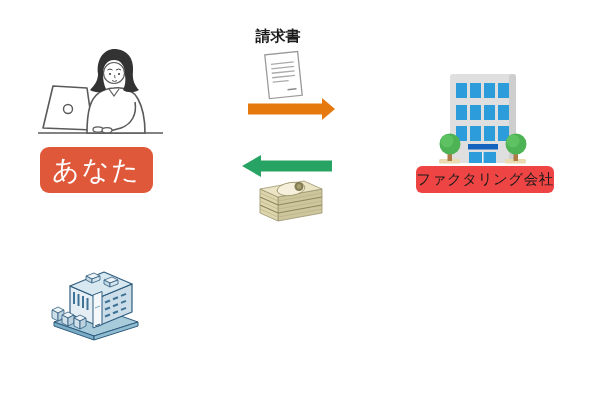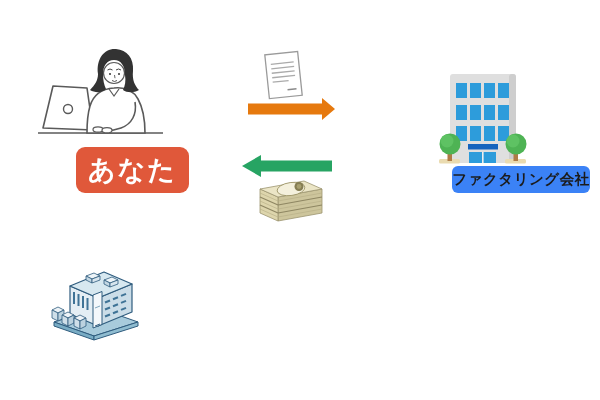--- a/index.html
+++ b/index.html
@@ -3,21 +3,21 @@
 <meta charset="utf-8">
 <style>
   html,body{margin:0;padding:0;background:#fff;}
   .canvas{
     position:relative;width:600px;height:400px;background:#ffffff;
     font-family:"Liberation Sans","DejaVu Sans",sans-serif;overflow:hidden;
   }
   .abs{position:absolute;}
   .pill{
     display:flex;align-items:center;justify-content:center;
-    font-weight:bold;box-sizing:border-box;white-space:nowrap;margin-left:36px;
+    font-weight:normal;box-sizing:border-box;white-space:nowrap;
   }
   .you-pill{left:40px;top:147px;width:113px;height:46px;border-radius:9px;font-size:27px;letter-spacing:2px;}
   .client-pill{left:52px;top:344px;width:91px;height:38px;border-radius:8px;font-size:23px;letter-spacing:1px;}
   .factoring-pill{left:416px;top:166px;width:138px;height:27px;border-radius:6px;font-size:14.5px;letter-spacing:0.5px;}
   .invoice-caption{left:247px;top:27px;width:62px;text-align:center;font-size:15px;font-weight:bold;color:#1b1b1b;}
   .illo{display:block;}
   svg{overflow:visible;}
 </style>
 </head>
 <body>
@@ -48,20 +48,21 @@
     <path d="M 72.5,28 q 2.5,-2 5,0" fill="none" stroke="#444444" stroke-width="1"></path>
     <path d="M 81,28 q 2.5,-2 5,0" fill="none" stroke="#444444" stroke-width="1"></path>
     <circle cx="75" cy="32" r="1" fill="#333333"></circle>
     <circle cx="84" cy="32" r="1" fill="#333333"></circle>
     <path d="M 79.5,33 l 0.5,3.2" fill="none" stroke="#555555" stroke-width="0.9"></path>
     <path d="M 77,38.5 q 2.5,2 5,0" fill="none" stroke="#555555" stroke-width="1"></path>
   </svg>
 
   <div class="abs pill you-pill" style="background-color: rgb(224, 88, 58); color: rgb(255, 255, 255);">あなた</div>
 
+  <div class="abs invoice-caption">請求書</div>
 
   <svg class="abs illo" style="left:260px;top:50px" width="48" height="50" viewBox="0 0 48 50">
     <g transform="rotate(-6 24 25)">
       <rect x="7" y="3" width="33" height="44" fill="#ffffff" stroke="#9a9a9a" stroke-width="1.3"></rect>
       <line x1="12" y1="13" x2="35" y2="13" stroke="#aaaaaa" stroke-width="1.3"></line>
       <line x1="12" y1="17.5" x2="35" y2="17.5" stroke="#aaaaaa" stroke-width="1.3"></line>
       <line x1="12" y1="22" x2="35" y2="22" stroke="#aaaaaa" stroke-width="1.3"></line>
       <line x1="12" y1="26.5" x2="35" y2="26.5" stroke="#aaaaaa" stroke-width="1.3"></line>
       <line x1="12" y1="31" x2="28" y2="31" stroke="#aaaaaa" stroke-width="1.3"></line>
       <line x1="26" y1="40" x2="35" y2="40" stroke="#8a8a8a" stroke-width="1.4"></line>
@@ -130,21 +131,21 @@
       <circle cx="11" cy="73" r="6.5" fill="#5ec263"></circle>
     </g>
     <g>
       <rect x="69" y="91" width="21" height="4.5" rx="1.5" fill="#eadbb0"></rect>
       <rect x="77.5" y="84" width="4.5" height="9" fill="#af7b45"></rect>
       <circle cx="80" cy="76" r="10.5" fill="#4eb354"></circle>
       <circle cx="77" cy="73" r="6.5" fill="#5ec263"></circle>
     </g>
   </svg>
 
-  <div class="abs pill factoring-pill" style="background-color: #3b82f6; color: rgb(27, 27, 27);">ファクタリング会社</div>
+  <div class="abs pill factoring-pill" style="background-color: #ef4444; color: rgb(27, 27, 27);">ファクタリング会社</div>
 
   <svg class="abs illo" style="left:48px;top:262px" width="96" height="82" viewBox="0 0 96 82">
     <g stroke="#2f5c7e" stroke-linejoin="round">
 
       <polygon points="6,60 46,74 90,60 50,46" fill="#a8cbdc" stroke-width="1"></polygon>
       <polygon points="6,60 46,74 46,78 6,64" fill="#79acc4" stroke-width="1"></polygon>
       <polygon points="46,74 90,60 90,64 46,78" fill="#8fbcd0" stroke-width="1"></polygon>
 
       <polygon points="22,24 50,36 50,64 22,52" fill="#e4eef4" stroke-width="1.2"></polygon>
       <polygon points="50,36 84,22 84,50 50,64" fill="#cbdde8" stroke-width="1.2"></polygon>

